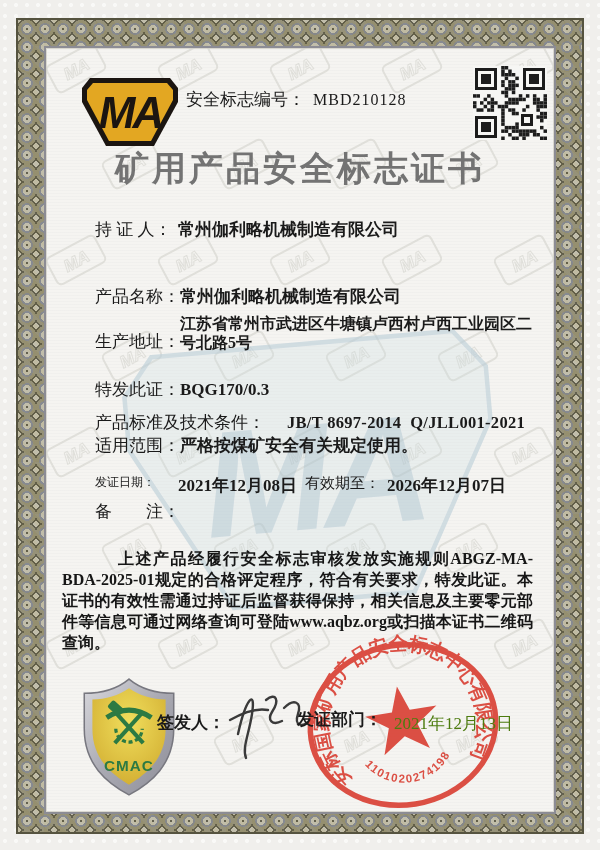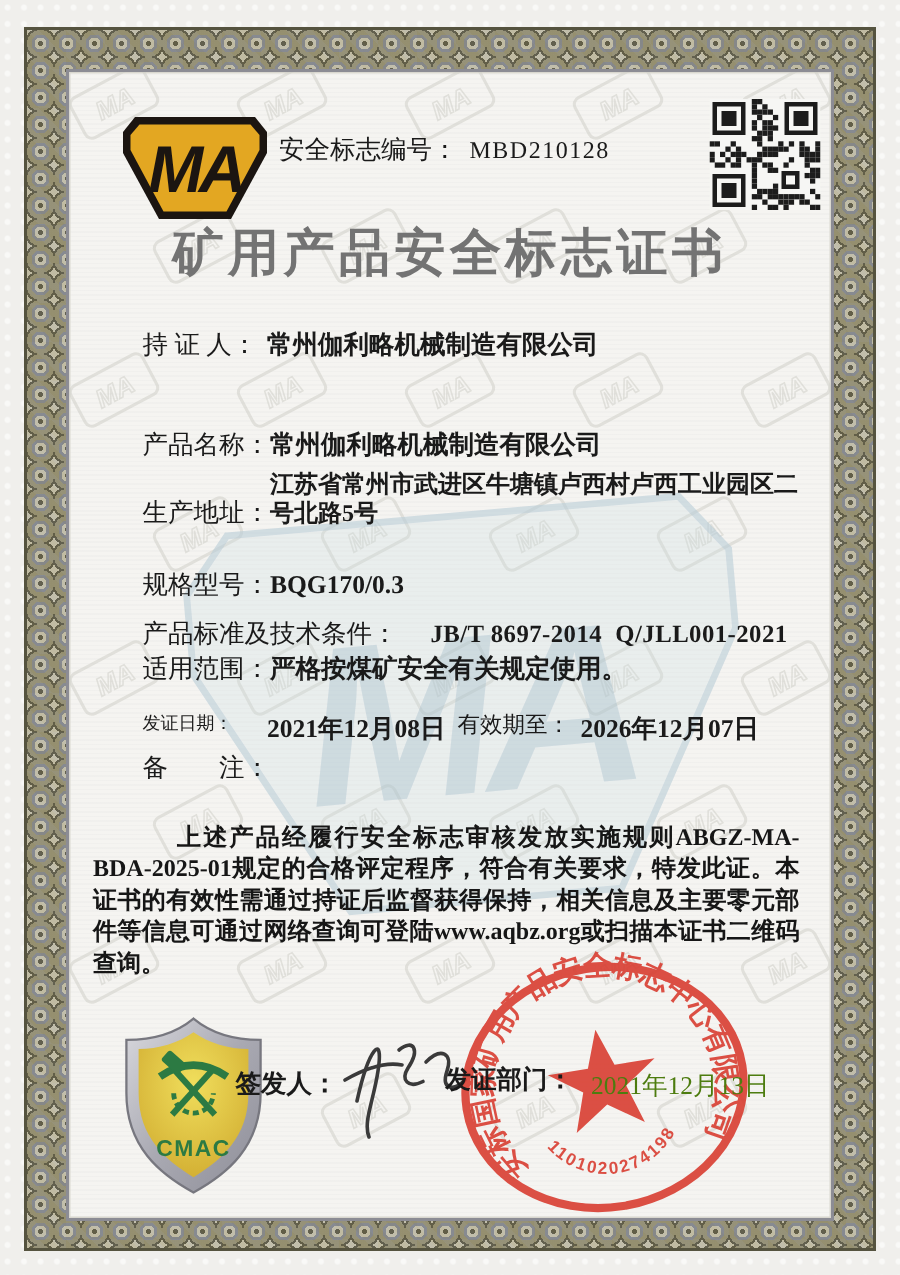--- a/index.html
+++ b/index.html
@@ -274,21 +274,21 @@
   </div>
   <div class="row" style="top:287px">
     <span class="lbl">产品名称：</span>
     <span class="val">常州伽利略机械制造有限公司</span>
   </div>
   <div class="row addr2" style="top:314px">
     <span class="lbl">生产地址：</span>
     <span class="val">江苏省常州市武进区牛塘镇卢西村卢西工业园区二号北路5号</span>
   </div>
   <div class="row" style="top:380px">
-    <span class="lbl">规格型号：</span>
+    <span class="lbl">特发此证：</span>
     <span class="val">BQG170/0.3</span>
   </div>
   <div class="row widelbl" style="top:413px">
     <span class="lbl">产品标准及技术条件：</span>
     <span class="val">JB/T 8697-2014  Q/JLL001-2021</span>
   </div>
   <div class="row" style="top:436px">
     <span class="lbl">适用范围：</span>
     <span class="val">严格按煤矿安全有关规定使用。</span>
   </div>

